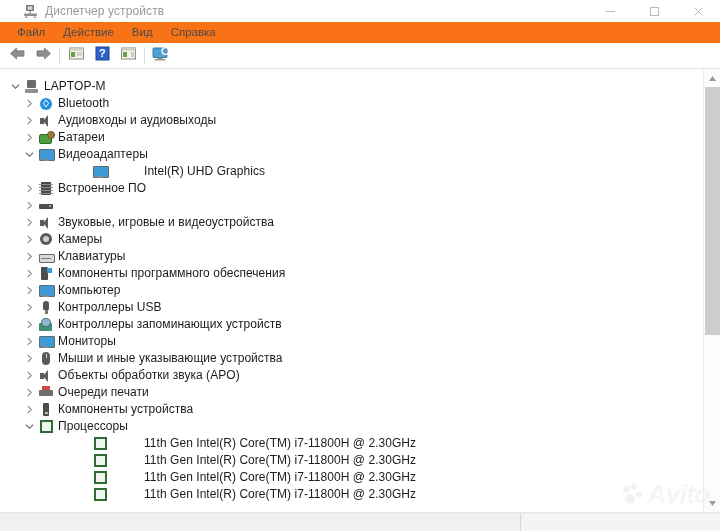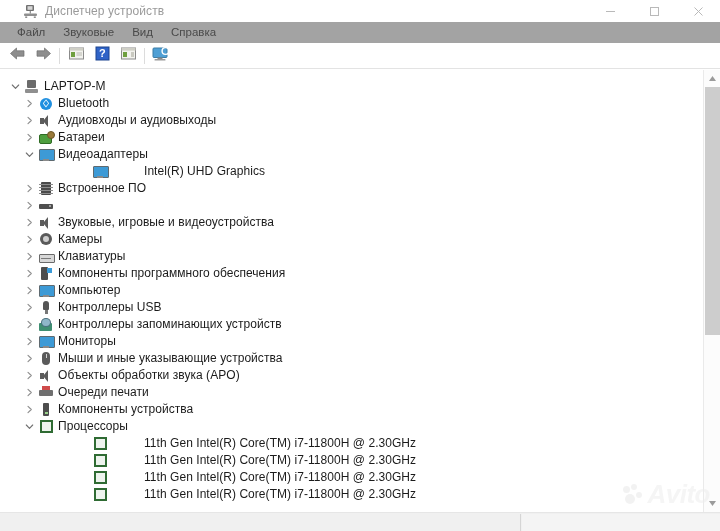--- a/index.html
+++ b/index.html
@@ -38,21 +38,21 @@
     width: 44px; height: 22px;
     display: flex; align-items: center; justify-content: center;
     color: #b9b9b9;
   }
   .tbtn svg { display: block; }
 
   
   .menubar {
     position: absolute; top: 22px; left: 0;
     width: 720px; height: 21px;
-    background: #a3a3a3;
+    background: #f97316;
     display: flex; align-items: center;
     padding-left: 8px;
   }
   .menu-item {
     font-size: 11.5px; color: #4a4a4a;
     padding: 2px 9px 3px 9px;
     white-space: nowrap;
   }
 
   
@@ -254,21 +254,21 @@
         <svg width="11" height="11" viewBox="0 0 11 11">
             <line x1="1.5" y1="1.5" x2="9.5" y2="9.5" stroke="#b9b9b9" stroke-width="1"></line>
             <line x1="9.5" y1="1.5" x2="1.5" y2="9.5" stroke="#b9b9b9" stroke-width="1"></line>
           </svg>
       </div>
     </div>
   </div>
 
   <div class="menubar" id="menubar">
       <div class="menu-item">Файл</div>
-      <div class="menu-item">Звуковые</div>
+      <div class="menu-item">Действие</div>
       <div class="menu-item">Вид</div>
       <div class="menu-item">Справка</div>
     </div>
 
   <div class="toolbar">
     <div class="tool">
       <span>
         <svg width="17" height="15" viewBox="0 0 17 15">
           <path d="M7.5 2 L1.5 7.5 L7.5 13 L7.5 10.2 L15 10.2 L15 4.8 L7.5 4.8 Z" fill="#8e8e8e" stroke="#6f6f6f" stroke-width=".7" stroke-linejoin="round"></path>
         </svg>

